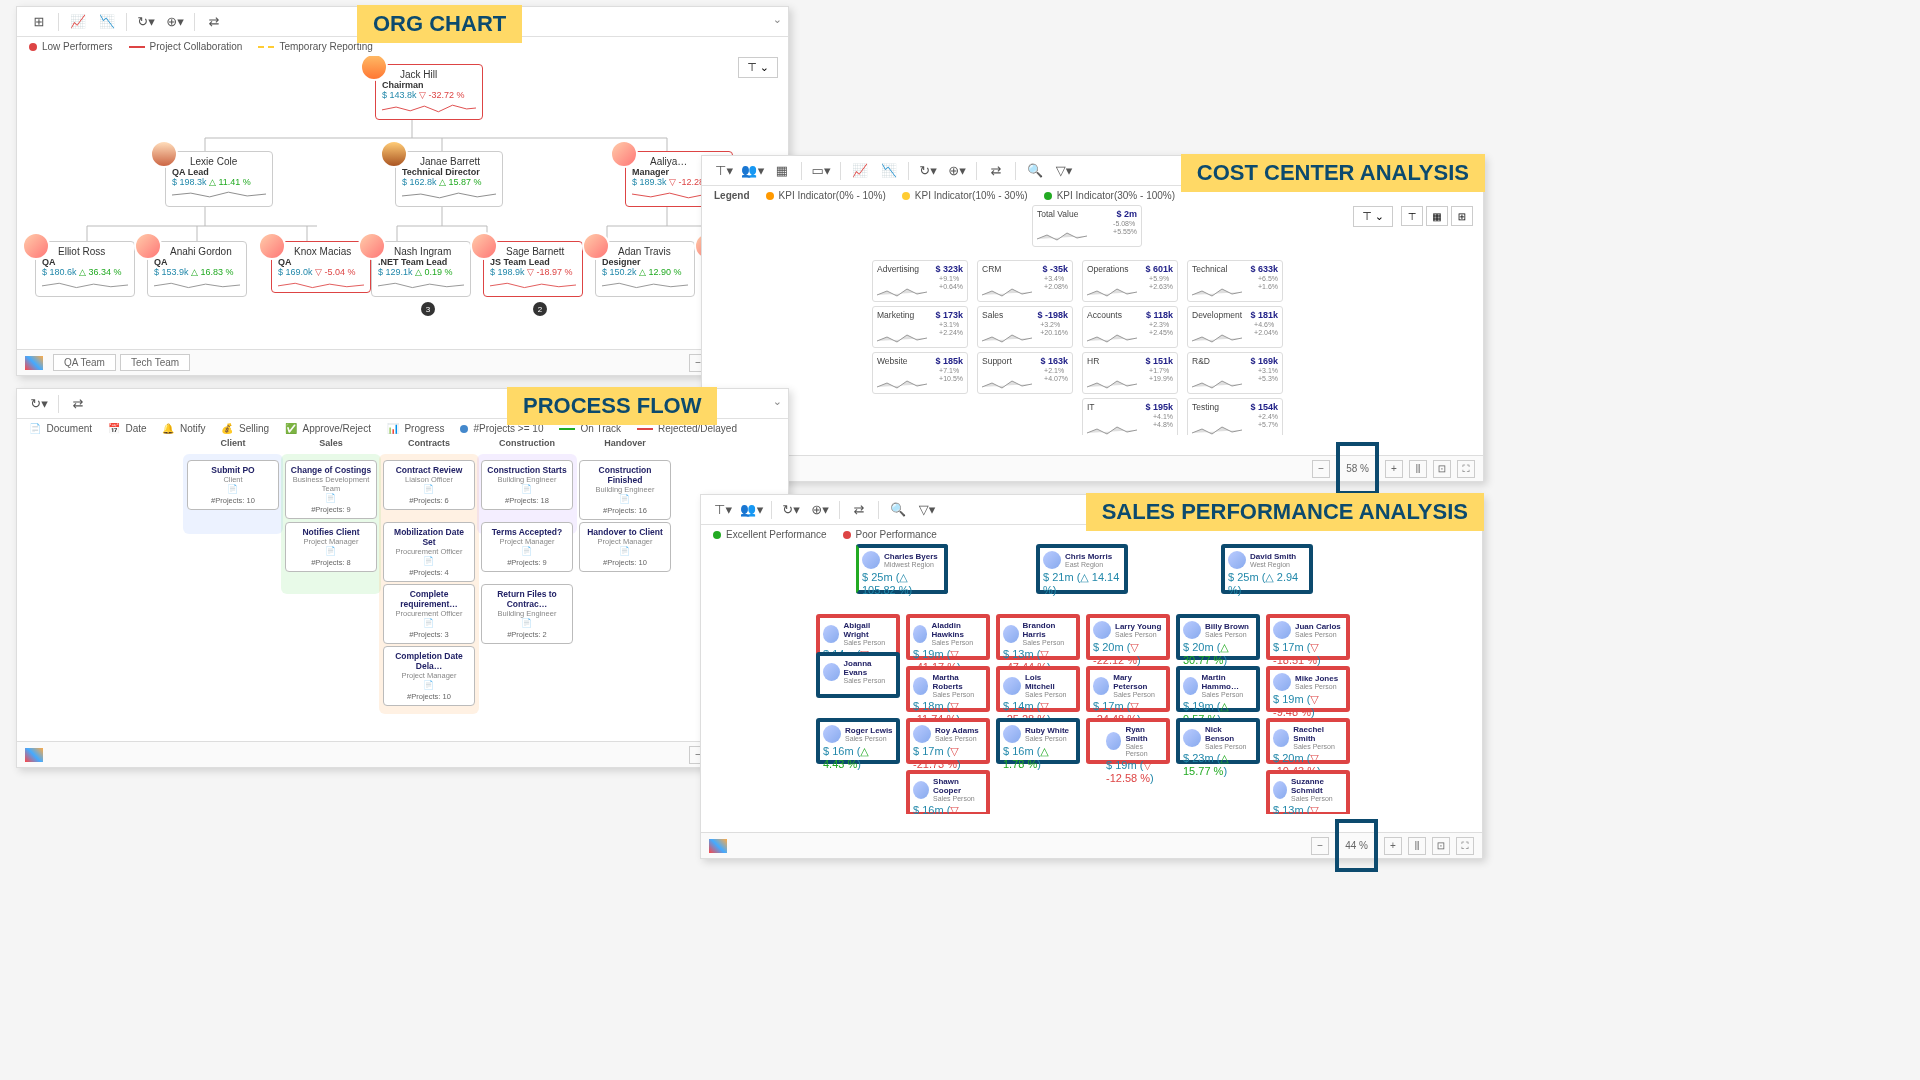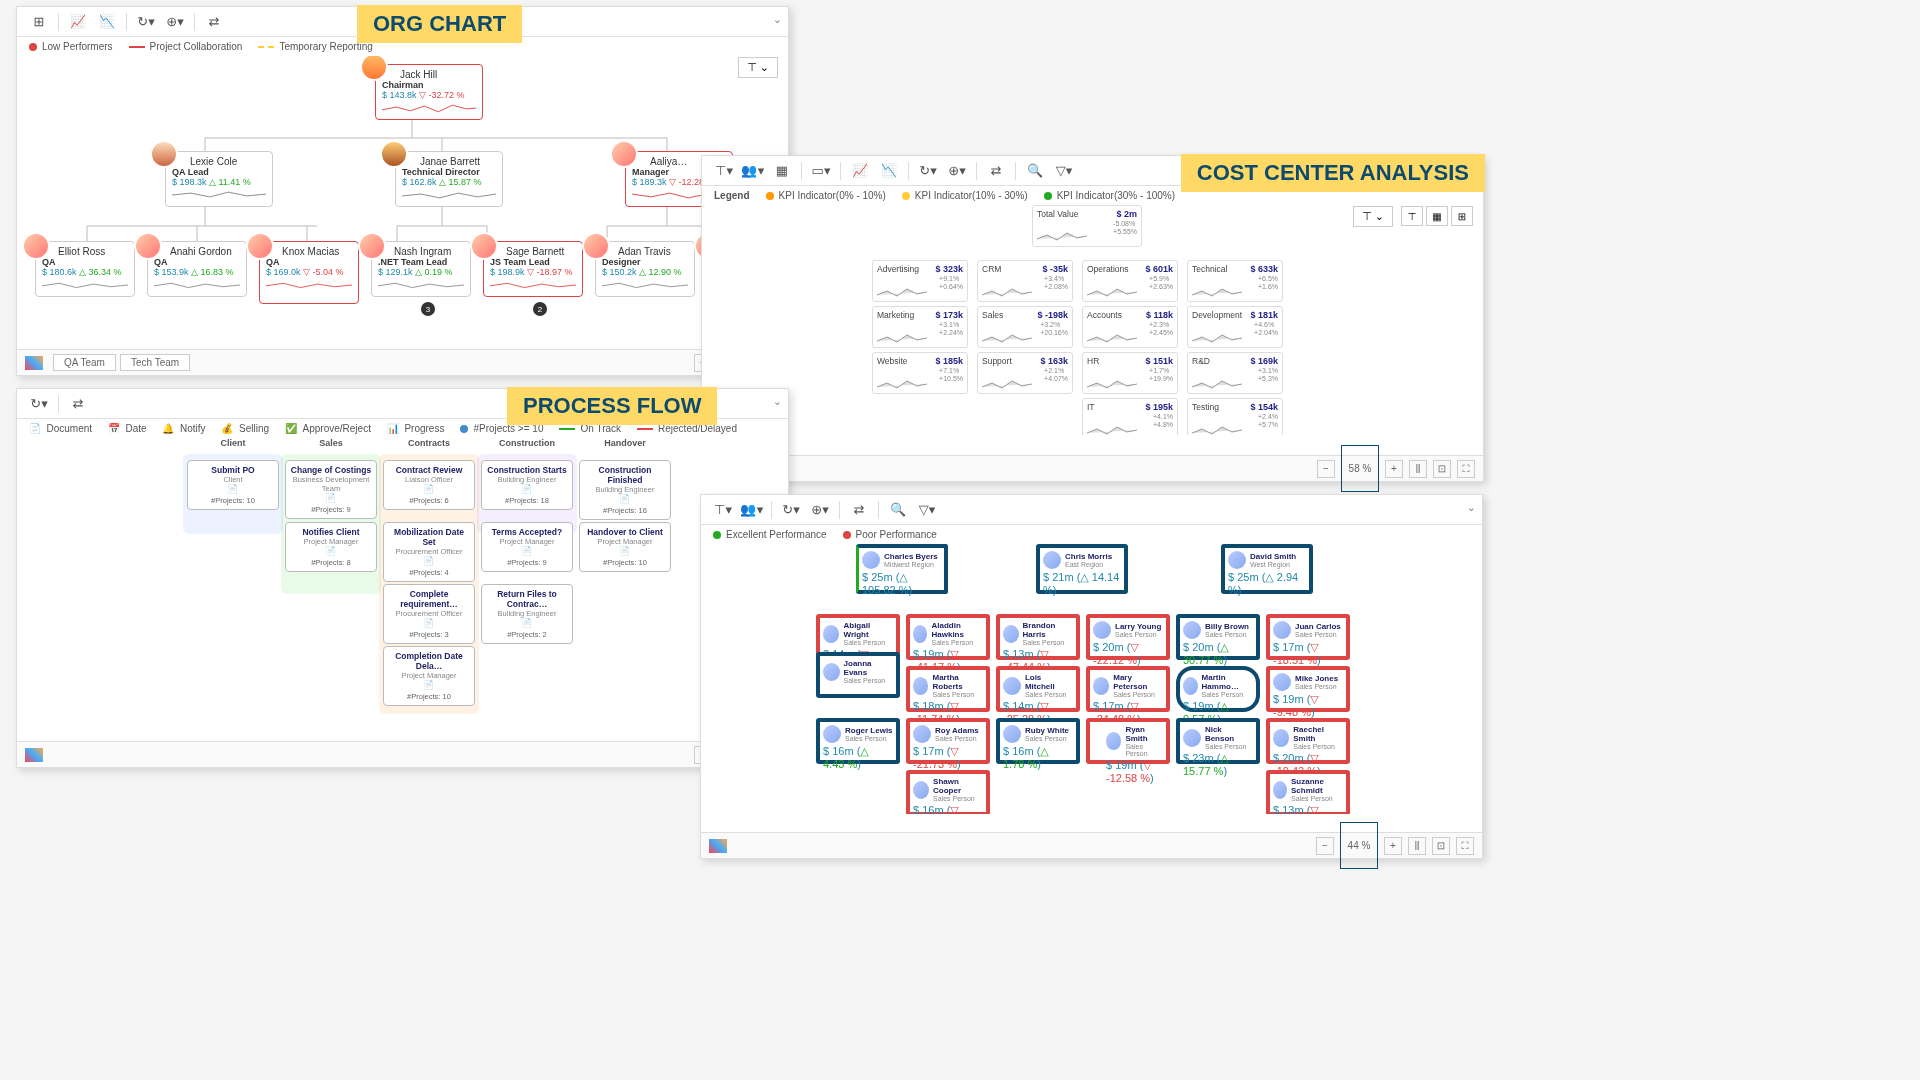--- a/index.html
+++ b/index.html
@@ -21,21 +21,21 @@
 .node-name{font-size:10px;color:#333}
 .node-role{font-size:9px;color:#333;font-weight:600}
 .node-val{font-size:9px;color:#28a}
 .node-delta{color:#2a2}
 .node-delta.neg{color:#d44}
 .spark{height:12px;margin-top:2px}
 .spark svg{width:100%;height:100%}
 .btm-bar{position:absolute;bottom:0;left:0;right:0;height:26px;border-top:1px solid #ddd;display:flex;align-items:center;padding:0 8px;font-size:10px;color:#666;background:#fafafa}
 .zoom-box{display:flex;align-items:center;gap:6px;margin-left:auto}
 .zoom-btn{width:18px;height:18px;display:flex;align-items:center;justify-content:center;border:1px solid #ccc;cursor:pointer}
-.zoom-val{border:1px solid #0c4a6e;padding:17px 6px;min-width:38px;text-align:center}
+.zoom-val{border:4px solid #0c4a6e;padding:17px 6px;min-width:38px;text-align:right}
 .tab{border:1px solid #ccc;padding:2px 10px;margin-right:4px;background:#fff}
 .flow-node{position:absolute;border:1px solid #bbb;border-radius:4px;padding:4px;font-size:8px;text-align:center;width:92px;background:#fff}
 .flow-node .fn-title{font-weight:600;color:#226;font-size:8.5px}
 .flow-node .fn-sub{color:#888;font-size:7.5px}
 .flow-node .fn-proj{color:#666;font-size:7.5px;margin-top:2px}
 .flow-col{position:absolute;border-radius:6px;padding:6px}
 .flow-col.blue{background:rgba(100,150,255,0.12)}
 .flow-col.green{background:rgba(100,220,100,0.15)}
 .flow-col.orange{background:rgba(255,180,100,0.18)}
 .flow-col.purple{background:rgba(180,140,255,0.15)}
@@ -144,21 +144,21 @@
     <div class="spark"><svg viewBox="0 0 100 12">
               <polyline points="0,7 20,4 40,9 60,5 80,8 100,6" stroke="#888" fill="none"></polyline>
             </svg></div></div>
         <div class="node" style="left: 130px; top: 185px; width: 100px; height: 56px;"><span class="avatar" style="left:-14px;top:-10px"></span>
     <div class="node-name" style="margin-left:16px">Anahi Gordon</div>
     <div class="node-role">QA</div>
     <span class="node-val">$ 153.9k</span> <span class="node-delta ">△ 16.83 %</span>
     <div class="spark"><svg viewBox="0 0 100 12">
               <polyline points="0,7 20,4 40,9 60,5 80,8 100,6" stroke="#888" fill="none"></polyline>
             </svg></div></div>
-        <div class="node red" style="left: 242px; top: 185px; width: 100px; height: 63px;"><span class="avatar" style="left:-14px;top:-10px"></span>
+        <div class="node red" style="left: 254px; top: 185px; width: 100px; height: 52px;"><span class="avatar" style="left:-14px;top:-10px"></span>
     <div class="node-name" style="margin-left:16px">Knox Macias</div>
     <div class="node-role">QA</div>
     <span class="node-val">$ 169.0k</span> <span class="node-delta neg">▽ -5.04 %</span>
     <div class="spark"><svg viewBox="0 0 100 12">
               <polyline points="0,7 20,4 40,9 60,5 80,8 100,6" stroke="#d44" fill="none"></polyline>
             </svg></div></div>
         <div class="node" style="left: 354px; top: 185px; width: 100px; height: 56px;"><span class="avatar" style="left:-14px;top:-10px"></span>
     <div class="node-name" style="margin-left:16px">Nash Ingram</div>
     <div class="node-role">.NET Team Lead</div>
     <span class="node-val">$ 129.1k</span> <span class="node-delta ">△ 0.19 %</span>
@@ -468,20 +468,21 @@
     <span class="tb-sep"></span>
     <span class="tb-btn">↻▾</span>
     <span class="tb-btn">⊕▾</span>
     <span class="tb-sep"></span>
     <span class="tb-btn">⇄</span>
     <span class="tb-sep"></span>
     <span class="tb-btn">🔍</span>
     <span class="tb-btn">▽▾</span>
   </div>
   <span class="collapse-caret">⌄</span>
+  <div class="title-badge" style="right:-2px;top:-2px">SALES PERFORMANCE ANALYSIS</div>
   <div class="legend" id="sp-legend">
       <span class="lg-item">
         <span class="lg-dot" style="background:#2a2"></span>
         <span>Excellent Performance</span>
       </span>
       <span class="lg-item">
         <span class="lg-dot" style="background:#d44"></span>
         <span>Poor Performance</span>
       </span>
     </div>
@@ -642,21 +643,21 @@
             <div>
               <div class="sp-name">Mary Peterson</div>
               <div class="sp-role">Sales Person</div>
             </div>
           </div>
     <div class="sp-val">$ 17m (<span style="color:#d44">▽ -24.48 %</span>)</div>
     <svg viewBox="0 0 80 8" style="height:7px">
             <polyline points="0,5 15,3 30,6 45,2 60,5 80,4" stroke="#8cd" fill="none"></polyline>
           </svg>
         </div>
-        <div class="sp-node" style="left: 475px; top: 122px; border-radius: 17px;">
+        <div class="sp-node" style="left: 475px; top: 122px;">
           <div class="sp-hdr">
             <span class="sp-av"></span>
             <div>
               <div class="sp-name">Martin Hammo…</div>
               <div class="sp-role">Sales Person</div>
             </div>
           </div>
     <div class="sp-val">$ 19m (<span style="color:#2a2">△ 9.57 %</span>)</div>
     <svg viewBox="0 0 80 8" style="height:7px">
             <polyline points="0,5 15,3 30,6 45,2 60,5 80,4" stroke="#8cd" fill="none"></polyline>

